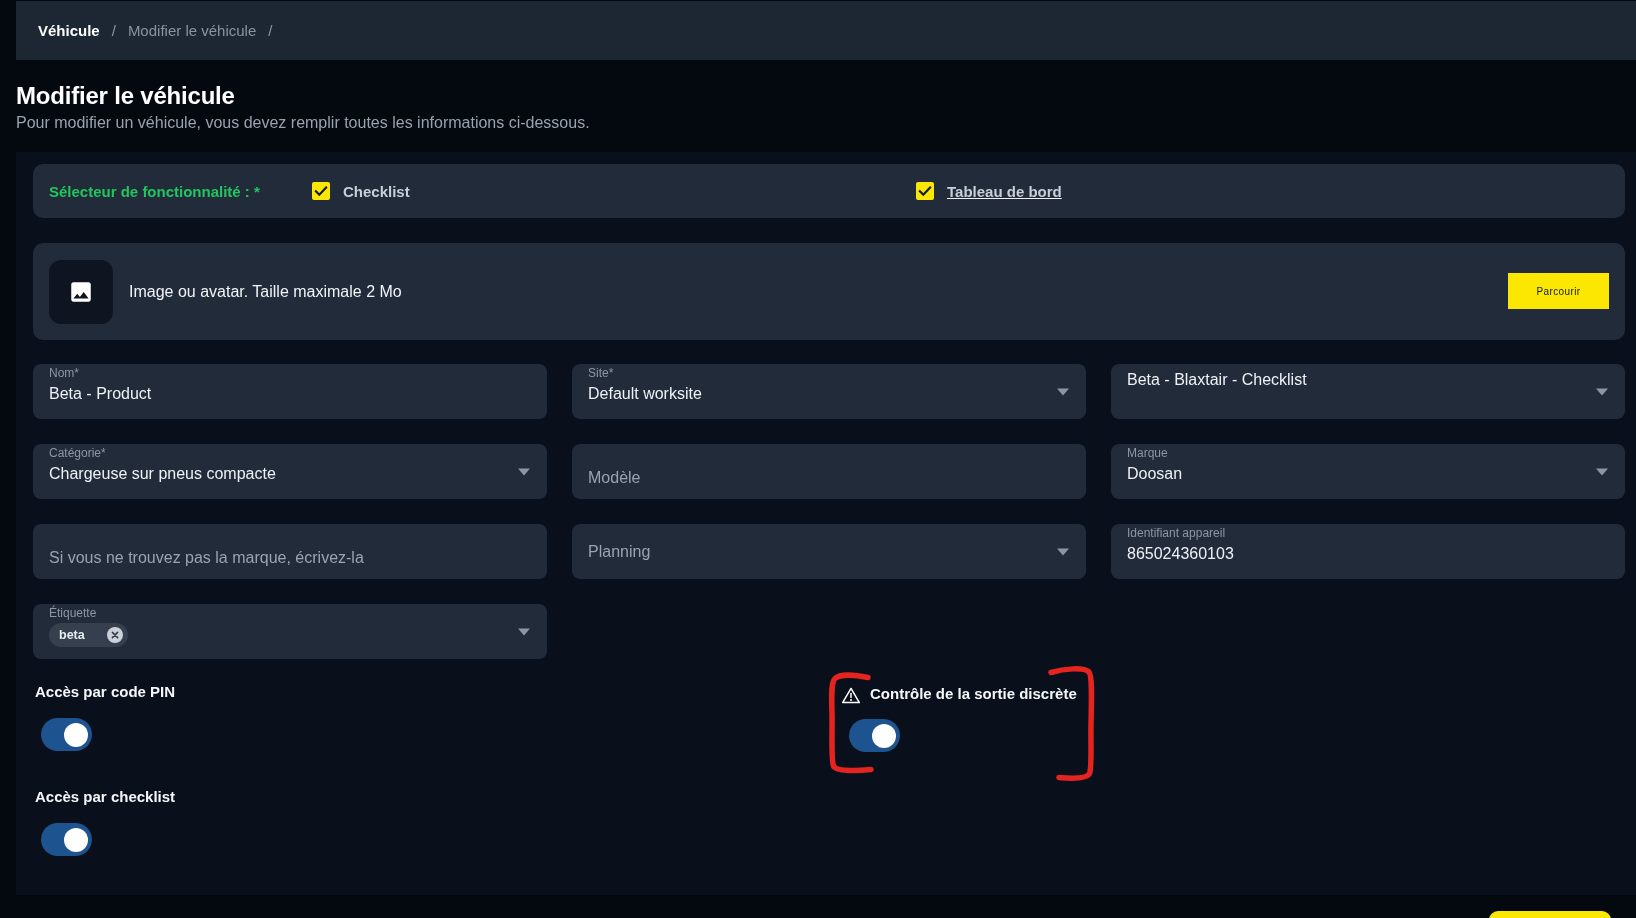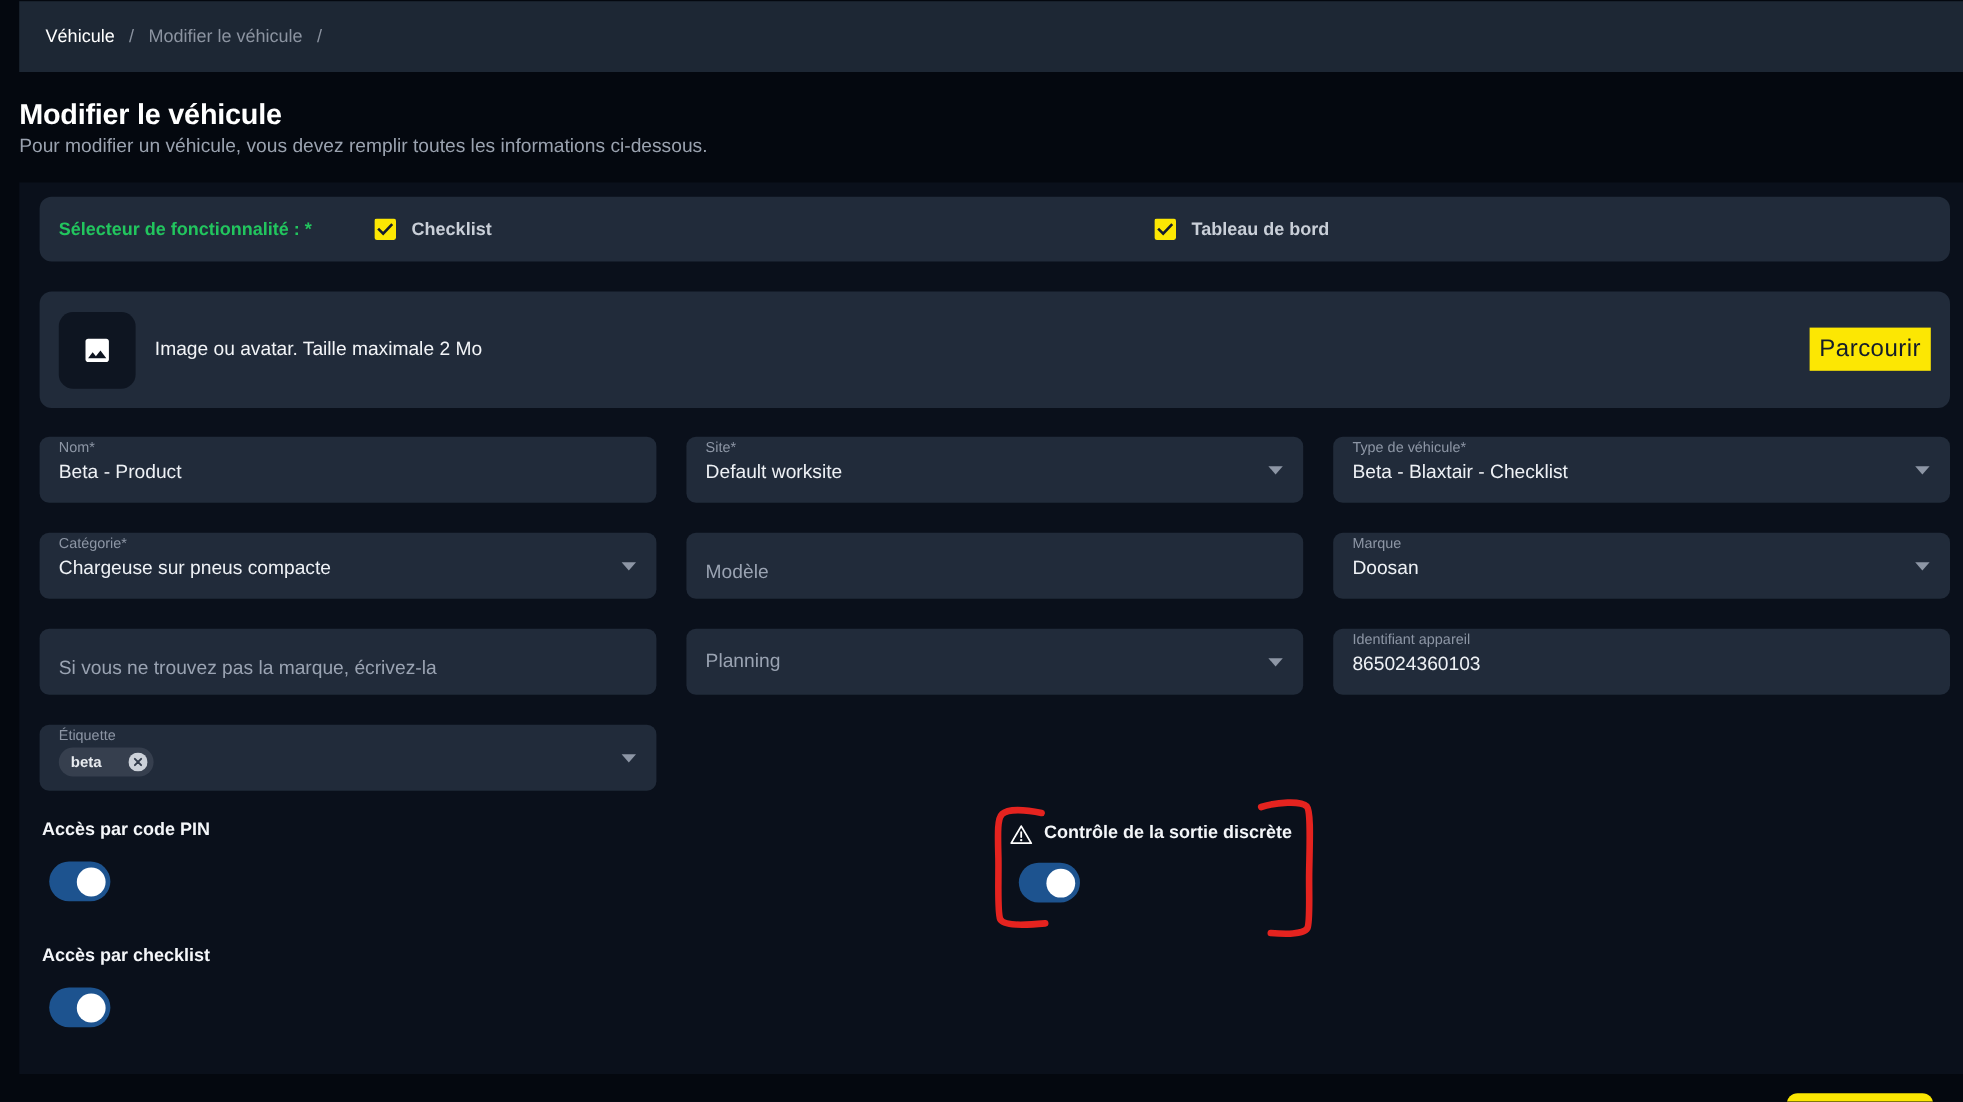--- a/index.html
+++ b/index.html
@@ -12,21 +12,21 @@
     color:#eef1f5;
   }
   
   .topbar {
     position:absolute; left:16px; top:1px; right:0; height:59px;
     background:#1d2734;
     display:flex; align-items:center;
     padding-left:22px;
     font-size:15px;
   }
-  .crumb-active { color:#ffffff; font-weight:400; }
+  .crumb-active { color:#ffffff; font-weight:700; }
   .crumb-sep { color:#8b93a0; margin:0 12px; font-weight:400; }
   .crumb-muted { color:#8b93a0; font-weight:400; }
   
   .page-title {
     position:absolute; left:16px; top:82px;
     font-size:24px; font-weight:700; color:#ffffff; letter-spacing:-0.2px;
   }
   .page-subtitle {
     position:absolute; left:16px; top:114px;
     font-size:16px; color:#9aa2af;
@@ -44,41 +44,41 @@
   .selector-panel { margin-top:12px; height:54px; }
   .selector-label {
     position:absolute; left:16px; top:50%; transform:translateY(-50%);
     font-size:15px; font-weight:700; color:#22c55e;
   }
   .checkbox-group {
     position:absolute; top:50%; transform:translateY(-50%);
     display:flex; align-items:center; gap:13px;
   }
   .cb-group-1 { left:279px; }
-  .cb-group-2 { left:929px; }
+  .cb-group-2 { left:883px;text-decoration:underline; }
   .checkbox { width:18px; height:18px; display:block; }
   .cb-label { font-size:15px; font-weight:700; color:#c9cfd8; }
   
   .avatar-panel { margin-top:25px; height:97px; }
   .avatar-tile {
     position:absolute; left:16px; top:17px; width:64px; height:64px;
     background:#0e1521; border-radius:12px;
     display:flex; align-items:center; justify-content:center;
   }
   .avatar-text {
     position:absolute; left:96px; top:50%; transform:translateY(-50%);
     font-size:16px; font-weight:500; color:#f2f4f7;
   }
   .browse-btn {
     position:absolute; right:16px; top:30px;
     width:101px; height:36px;
     background:#fce703; color:#131c2b;
     border:none; border-radius:0;
     font-family:"Liberation Sans", sans-serif;
-    font-size:20px; letter-spacing:0.4px; font-weight:400;
+    font-size:10px; letter-spacing:0.4px; font-weight:400;
     cursor:pointer;
   }
   
   .fields-grid {
     position:absolute; left:17px; top:212px; width:1592px;
     display:grid; grid-template-columns:repeat(3, 514px); gap:25px;
   }
   .field {
     background:#212b3a; border-radius:8px; height:55px;
     position:relative; padding:2px 16px 0 16px;
@@ -183,21 +183,20 @@
     <div class="field">
       <span class="field-label">Nom*</span>
       <input type="text" value="Beta - Product" style="">
     </div>
     <div class="field">
       <span class="field-label">Site*</span>
       <span class="field-value">Default worksite</span>
       <span class="dd-arrow"></span>
     </div>
     <div class="field">
-      <span class="field-label">Type de véhicule*</span>
       <span class="field-value">Beta - Blaxtair - Checklist</span>
       <span class="dd-arrow"></span>
     </div>
 
     <div class="field">
       <span class="field-label">Catégorie*</span>
       <span class="field-value">Chargeuse sur pneus compacte</span>
       <span class="dd-arrow"></span>
     </div>
     <div class="field center">

